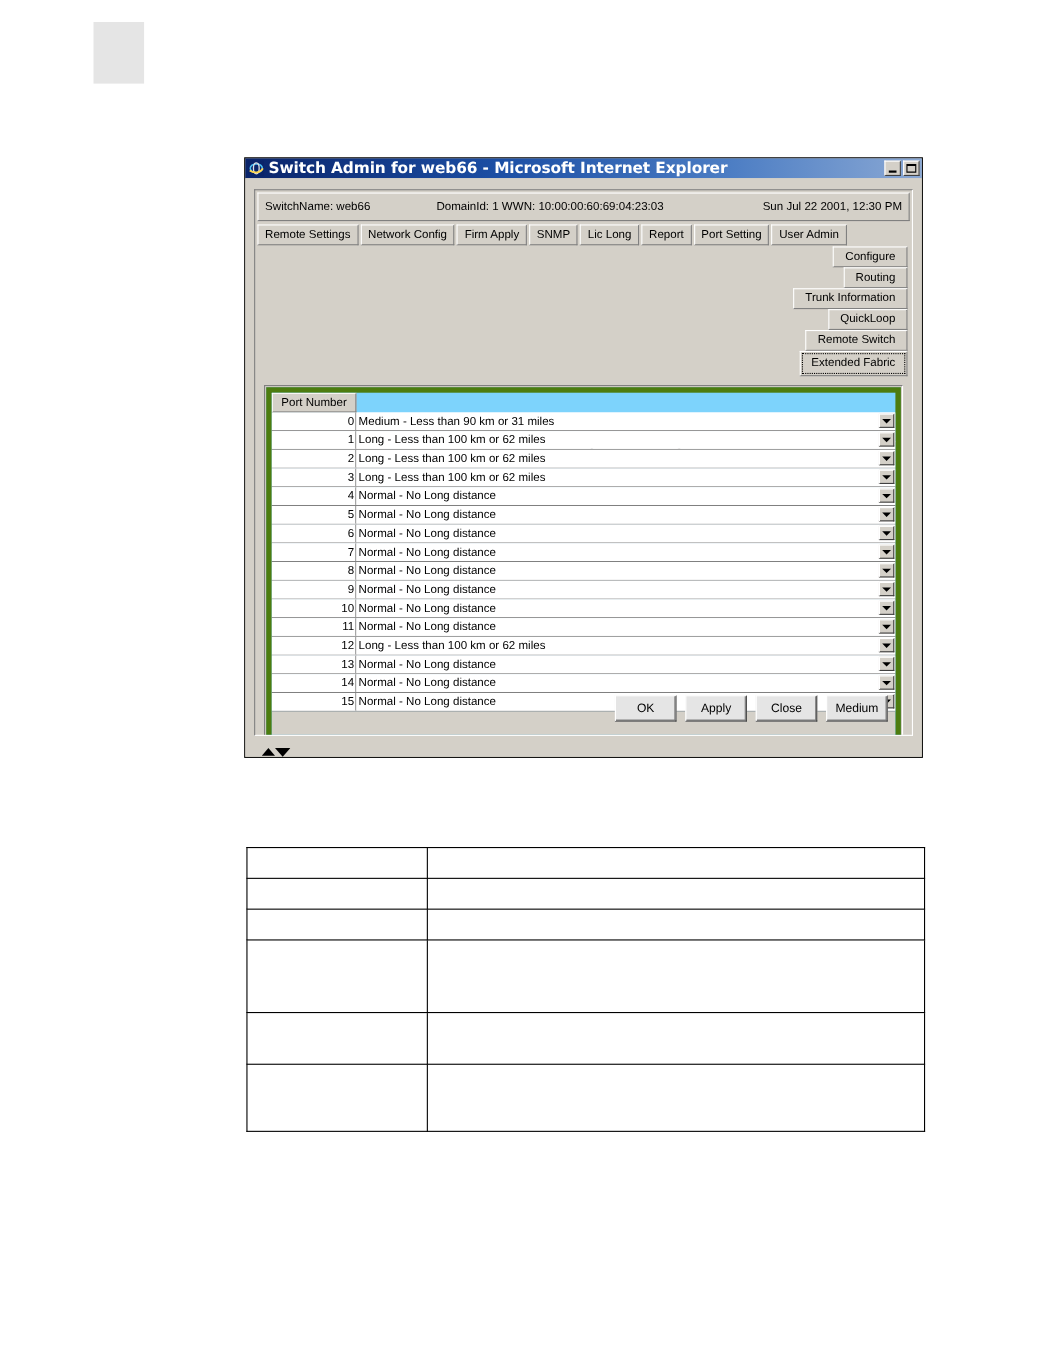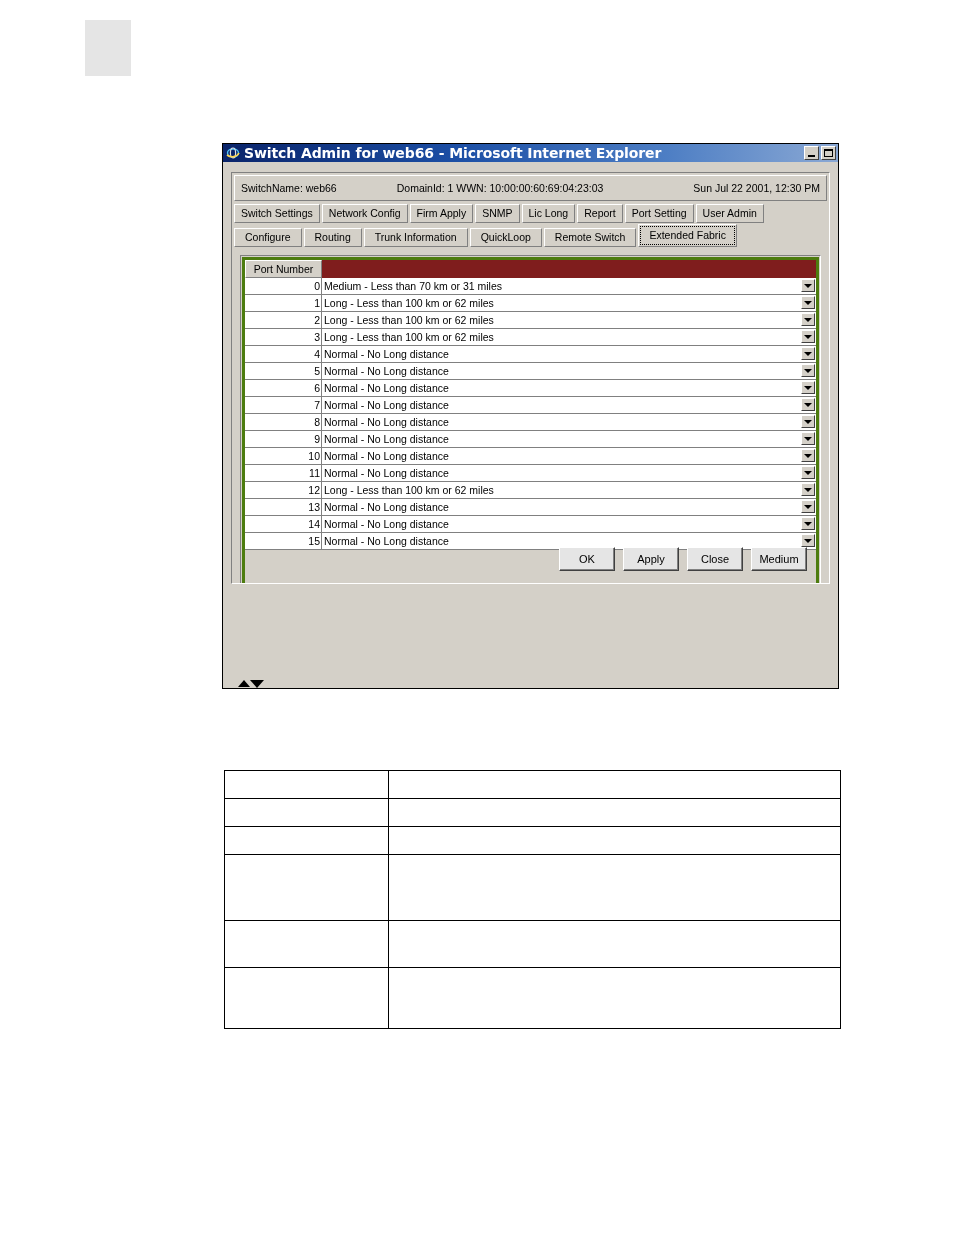--- a/index.html
+++ b/index.html
@@ -113,21 +113,21 @@
   }
 
   
   .panel {
     border-top: 1px solid #808080;
     border-left: 1px solid #808080;
     border-right: 1px solid #ffffff;
     border-bottom: 1px solid #ffffff;
     background: #d4d0c8;
     box-sizing: border-box;
-    height: 412px;
+    height: 497px;
     position: relative;
     overflow: hidden;
   }
 
   
   .info-bar {
     margin: 2px 2px 0 2px;
     height: 26px;
     background: #d4d0c8;
     border-top: 1px solid #ffffff;
@@ -145,21 +145,21 @@
   .info-switch { margin-left: 2px; }
   .info-domain { margin-left: 60px; text-align: right; }
   .info-date { margin-left: auto; margin-right: 2px; }
 
   
   .tab-strip {
     display: flex;
     margin: 3px 2px 0 2px;
     align-items: flex-end;
   }
-  .tab-strip.row2 { margin-top: 1px; }
+  .tab-strip.row2 { margin-top: 1px; flex-direction: column; }
   .tab {
     background: #d4d0c8;
     border-top: 1px solid #ffffff;
     border-left: 1px solid #ffffff;
     border-right: 1px solid #808080;
     border-bottom: 1px solid #808080;
     font-size: 10.5px;
     color: #000000;
     padding: 2px 6px 3px 6px;
     margin-right: 2px;
@@ -183,22 +183,22 @@
     border-top: 1px solid #808080;
     border-left: 1px solid #808080;
     border-right: 1px solid #ffffff;
     border-bottom: 1px solid #ffffff;
     background: #d4d0c8;
     box-sizing: border-box;
     height: 345px;
     padding: 1px;
   }
   .table-inner {
-    border: 3px solid #4d7c0f;
-    background: #7f1d1d;
+    border: 5px solid #4d7c0f;
+    background: #7dd3fc;
     height: 100%;
     box-sizing: border-box;
     overflow: hidden;
   }
 
   .hdr-row {
     display: flex;
     height: 18px;
     box-sizing: border-box;
   }
@@ -385,21 +385,21 @@
     <div class="win-body">
       <div class="panel">
 
         <div class="info-bar">
           <span class="info-switch">SwitchName: web66</span>
           <span class="info-domain">DomainId: 1  WWN: 10:00:00:60:69:04:23:03</span>
           <span class="info-date">Sun Jul 22  2001, 12:30 PM</span>
         </div>
 
         <div class="tab-strip row1">
-          <div class="tab">Switch Settings</div>
+          <div class="tab">Remote Settings</div>
           <div class="tab">Network Config</div>
           <div class="tab">Firm Apply</div>
           <div class="tab">SNMP</div>
           <div class="tab">Lic Long</div>
           <div class="tab">Report</div>
           <div class="tab">Port Setting</div>
           <div class="tab">User Admin</div>
         </div>
 
         <div class="tab-strip row2">
@@ -414,21 +414,21 @@
         <div class="table-outer">
           <div class="table-inner">
             <div class="hdr-row">
               <div class="hdr-cell hdr-port">Port Number</div>
               <div class="hdr-cell hdr-setting">Long Distance Setting</div>
             </div>
             <div id="rows-host">
                 <div class="data-row">
                   <div class="cell-port">0</div>
                   <div class="cell-setting">
-                    <span>Medium - Less than 70 km or 31 miles</span>
+                    <span>Medium - Less than 90 km or 31 miles</span>
                     <span class="combo-arrow"></span>
                   </div>
                 </div>
                 <div class="data-row">
                   <div class="cell-port">1</div>
                   <div class="cell-setting">
                     <span>Long - Less than 100 km or 62 miles</span>
                     <span class="combo-arrow"></span>
                   </div>
                 </div>

